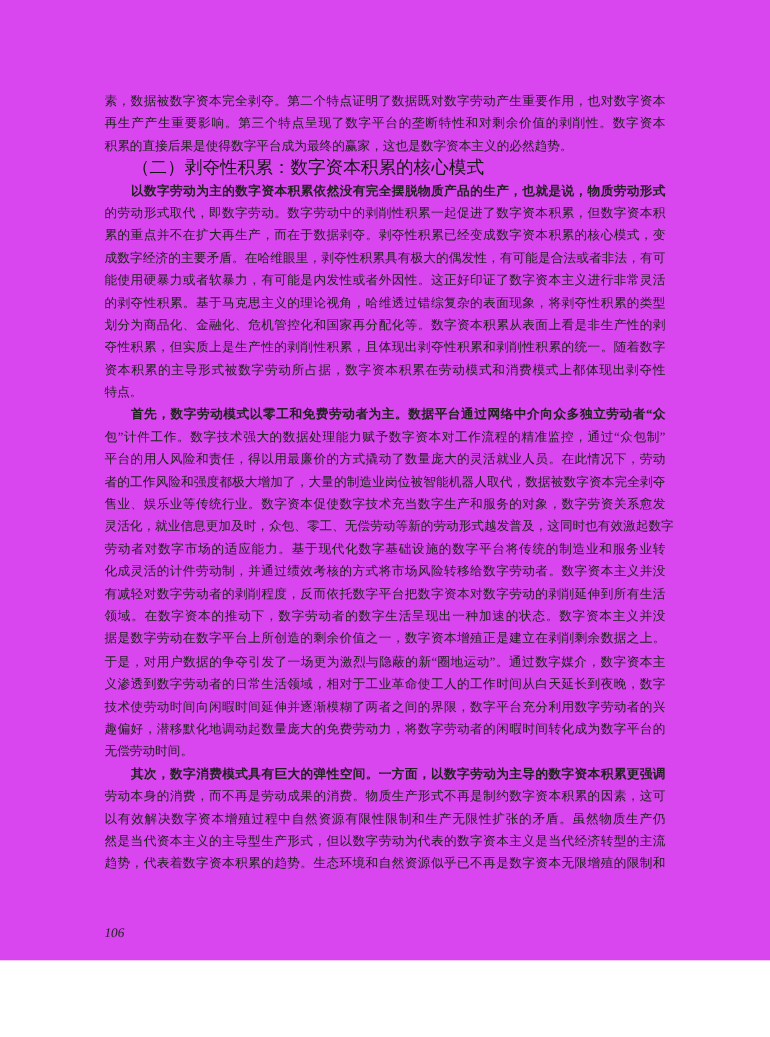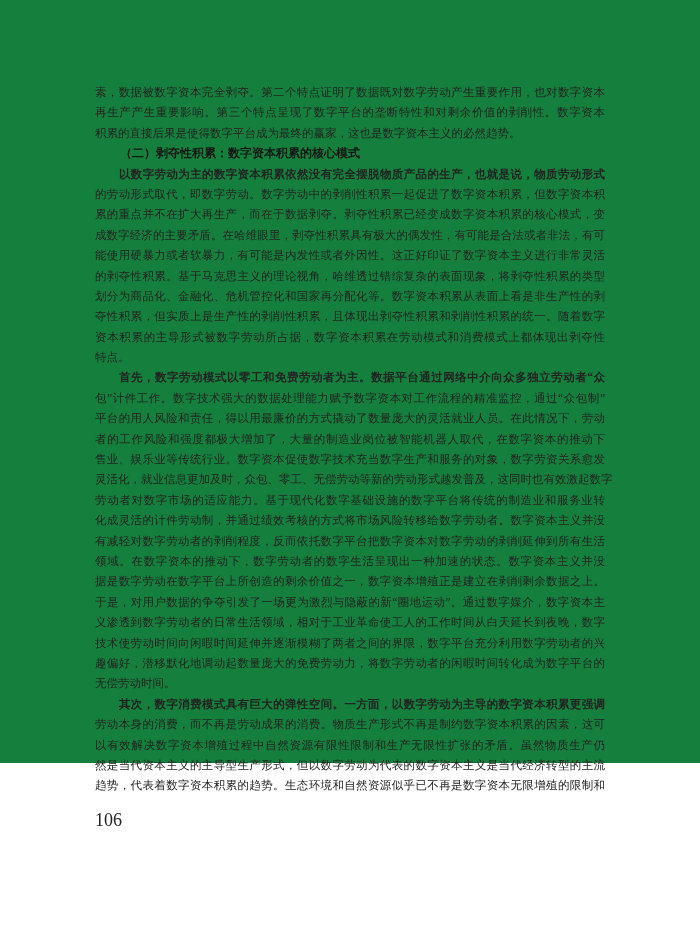--- a/index.html
+++ b/index.html
@@ -1,17 +1,17 @@
 <!DOCTYPE html>
 <html><head>
 <meta charset="utf-8">
 <style>
   html, body { margin: 0; padding: 0; background: #ffffff; }
   body { width: 700px; height: 943px; position: relative; overflow: hidden; }
-  .page { position: absolute; left: 0; top: 0; width: 700px; height: 763px; background: #15803d; }
+  .page { position: absolute; left: 0; top: 0; width: 700px; height: 873px; background: #d946ef; }
   .content { position: absolute; left: 95px; top: 82px; width: 510px; }
   .para { margin: 0; padding: 0; }
   .ln {
     display: block;
     height: 20.4px;
     line-height: 20.4px;
     font-family: "Liberation Serif", "DejaVu Serif", serif;
     font-size: 11.5px;
     color: #222222;
     white-space: nowrap;
@@ -21,33 +21,34 @@
     overflow: visible;
   }
   .ln.first { padding-left: 24px; font-weight: bold; }
   .ln.last { text-align-last: left; }
   .heading {
     display: block;
     height: 20.4px;
     line-height: 20.4px;
     padding-left: 25px;
     font-family: "Liberation Sans", "DejaVu Sans", sans-serif;
-    font-size: 12px;
-    font-weight: 700;
+    font-size: 16px;
+    font-weight: 400;
     color: #151515;
     white-space: nowrap;
   }
   .page-number {
     position: absolute;
     left: 95px;
-    top: 812px;
+    top: 840px;
     font-family: "Liberation Serif", "DejaVu Serif", serif;
-    font-size: 18px;
+    font-size: 12px;
     line-height: 16px;
     color: #222222;
+    font-style: italic;
   }
 </style>
 </head>
 <body>
 
 <div class="page">
   <div class="content">
 
     <div class="para">
       <span class="ln">素，数据被数字资本完全剥夺。第二个特点证明了数据既对数字劳动产生重要作用，也对数字资本</span>
@@ -69,21 +70,21 @@
       <span class="ln">划分为商品化、金融化、危机管控化和国家再分配化等。数字资本积累从表面上看是非生产性的剥</span>
       <span class="ln">夺性积累，但实质上是生产性的剥削性积累，且体现出剥夺性积累和剥削性积累的统一。随着数字</span>
       <span class="ln">资本积累的主导形式被数字劳动所占据，数字资本积累在劳动模式和消费模式上都体现出剥夺性</span>
       <span class="ln last">特点。</span>
     </div>
 
     <div class="para">
       <span class="ln first">首先，数字劳动模式以零工和免费劳动者为主。数据平台通过网络中介向众多独立劳动者“众</span>
       <span class="ln">包”计件工作。数字技术强大的数据处理能力赋予数字资本对工作流程的精准监控，通过“众包制”</span>
       <span class="ln">平台的用人风险和责任，得以用最廉价的方式撬动了数量庞大的灵活就业人员。在此情况下，劳动</span>
-      <span class="ln">者的工作风险和强度都极大增加了，大量的制造业岗位被智能机器人取代，在数字资本的推动下</span>
+      <span class="ln">者的工作风险和强度都极大增加了，大量的制造业岗位被智能机器人取代，数据被数字资本完全剥夺</span>
       <span class="ln">售业、娱乐业等传统行业。数字资本促使数字技术充当数字生产和服务的对象，数字劳资关系愈发</span>
       <span class="ln">灵活化，就业信息更加及时，众包、零工、无偿劳动等新的劳动形式越发普及，这同时也有效激起数字</span>
       <span class="ln">劳动者对数字市场的适应能力。基于现代化数字基础设施的数字平台将传统的制造业和服务业转</span>
       <span class="ln">化成灵活的计件劳动制，并通过绩效考核的方式将市场风险转移给数字劳动者。数字资本主义并没</span>
       <span class="ln">有减轻对数字劳动者的剥削程度，反而依托数字平台把数字资本对数字劳动的剥削延伸到所有生活</span>
       <span class="ln">领域。在数字资本的推动下，数字劳动者的数字生活呈现出一种加速的状态。数字资本主义并没</span>
       <span class="ln">据是数字劳动在数字平台上所创造的剩余价值之一，数字资本增殖正是建立在剥削剩余数据之上。</span>
       <span class="ln">于是，对用户数据的争夺引发了一场更为激烈与隐蔽的新“圈地运动”。通过数字媒介，数字资本主</span>
       <span class="ln">义渗透到数字劳动者的日常生活领域，相对于工业革命使工人的工作时间从白天延长到夜晚，数字</span>
       <span class="ln">技术使劳动时间向闲暇时间延伸并逐渐模糊了两者之间的界限，数字平台充分利用数字劳动者的兴</span>

